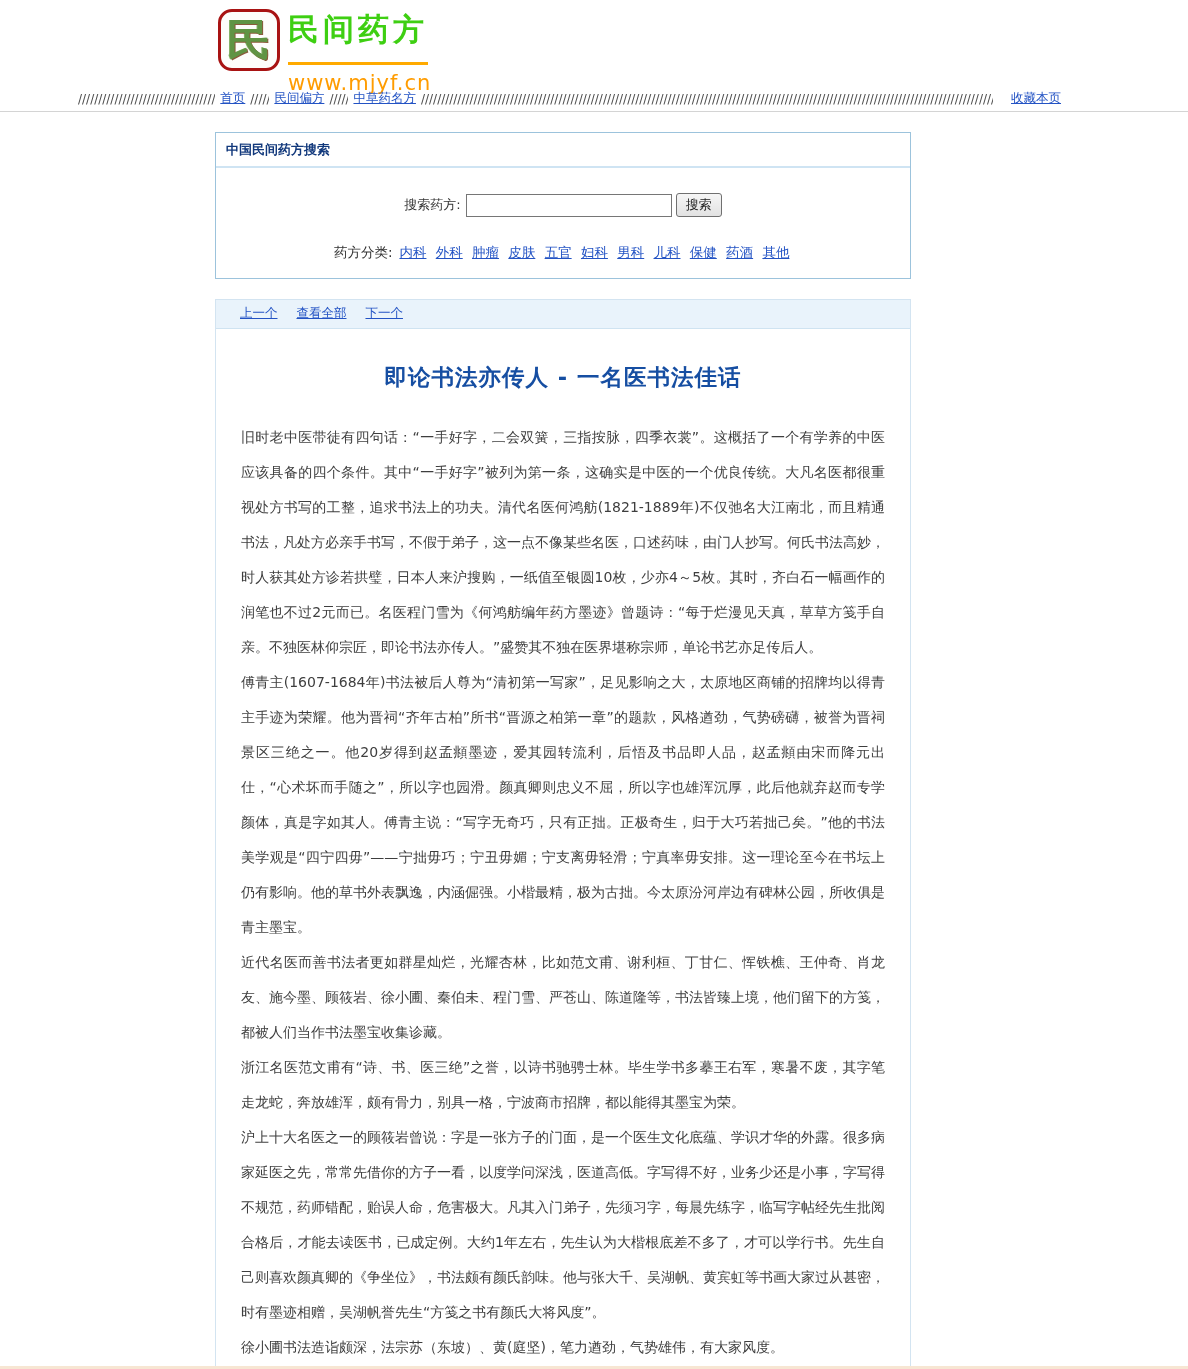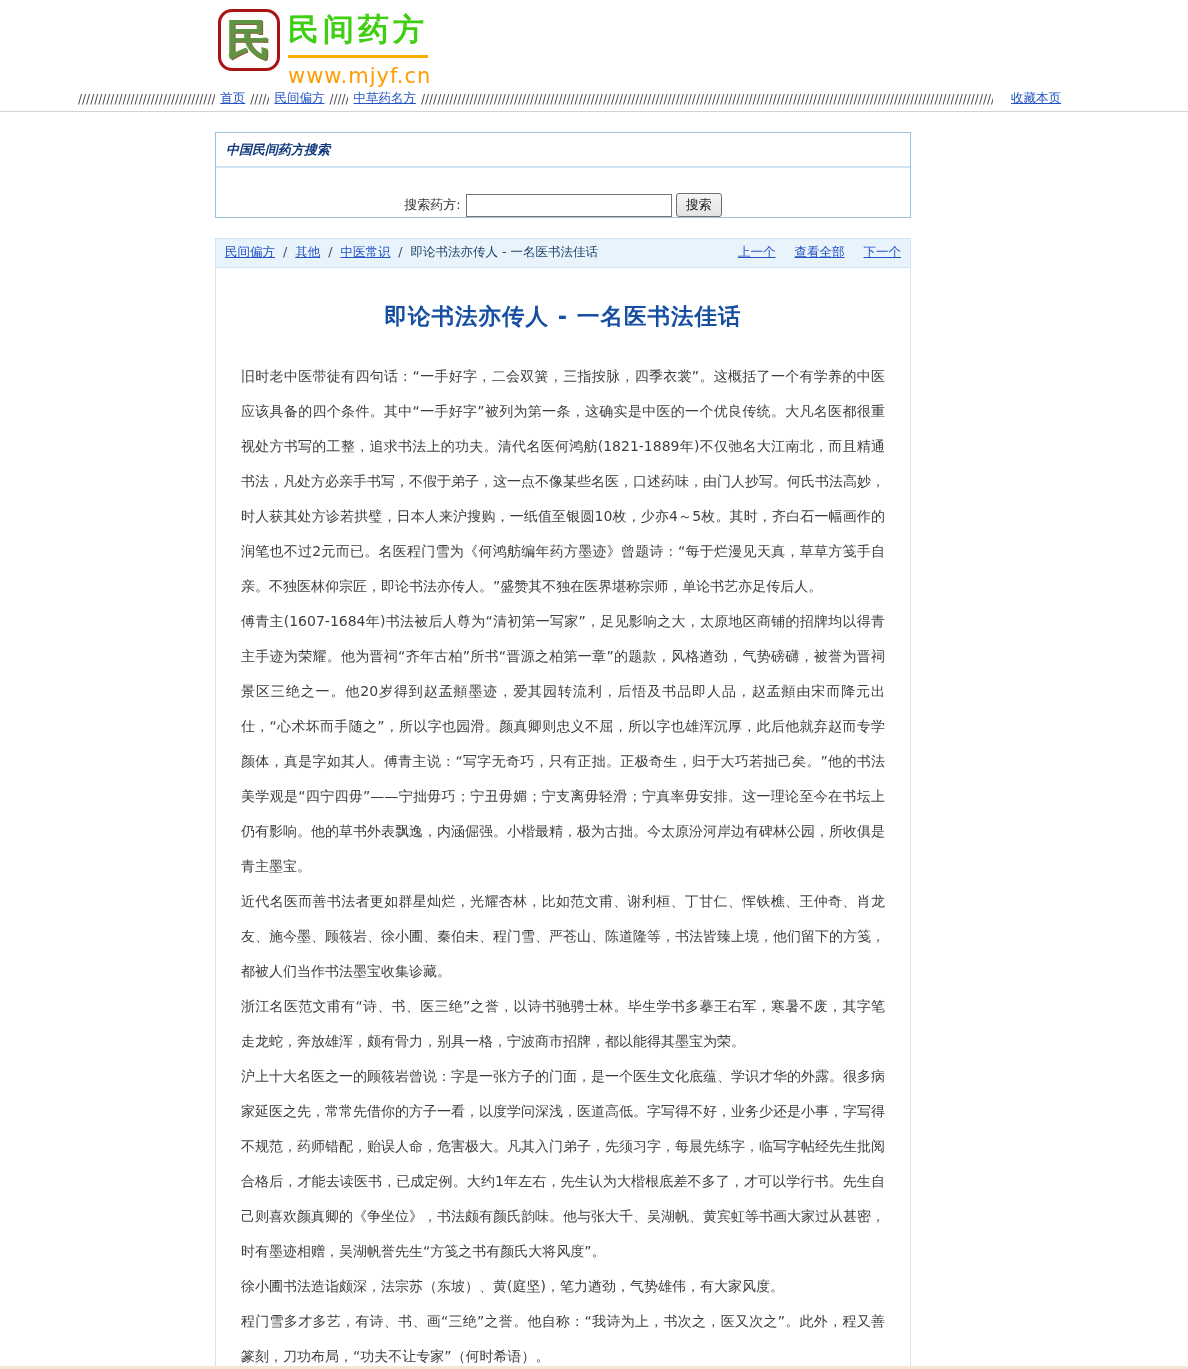--- a/index.html
+++ b/index.html
@@ -16,41 +16,41 @@
   .logo-row { display:flex; align-items:flex-start; }
   .logo-icon {
     width:62px; height:62px; border:3px solid #a81313; border-radius:14px;
     display:flex; align-items:center; justify-content:center;
     font-size:44px; font-weight:bold; color:#5f9444; background:#fdfdfb;
     text-shadow:1px 1px 0 #8a5a3a, -1px 0 0 #7fae62; line-height:1;
   }
   .logo-text { margin-left:8px; padding-top:2px; }
   .site-name {
     display:inline-block; color:#3ecf12; font-size:31px; font-weight:bold;
-    letter-spacing:4px; padding-bottom:7px; border-bottom:3px solid #ffaa00;
+    letter-spacing:4px; padding-bottom:14px; border-bottom:3px solid #ffaa00;
     line-height:1.2;
   }
   .site-url { color:#ff9c00; font-size:21px; margin-top:6px; letter-spacing:1px; }
 
   
   .nav {
     display:flex; align-items:center; white-space:nowrap; overflow:hidden;
     padding:3px 122px 5px 78px; border-bottom:1px solid #d4d4d4;
     font-size:12px; color:#4c4c4c; height:24px;
   }
   .nav .slashes { color:#4c4c4c; letter-spacing:0; overflow:hidden; }
   .nav .slash-fill { flex:1 1 auto; min-width:0; }
   .nav a { color:#2353c4; text-decoration:underline; margin:0 5px; font-size:12.5px; }
   .nav .bookmark { margin-left:18px; flex:0 0 auto;font-family:Liberation Mono, monospace; }
 
   
   .search-panel { width:696px; margin:20px 0 0 215px; border:1px solid #9cc3dc; background:#fff; }
   .panel-title {
     font-size:13px; font-weight:bold; color:#12397c;
-    padding:8px 10px 7px; border-bottom:2px solid #cfe4f3;font-style:italic;
+    padding:8px 10px 7px; border-bottom:2px solid #cfe4f3;
   }
   .search-row { display:flex; justify-content:center; align-items:center; margin-top:25px; font-size:13px; color:#333; }
   .search-row label { margin-right:5px; }
   .search-input {
     width:206px; height:23px; border:1px solid #767676; background:#fff;
     font-size:13px; padding:0 4px; outline:none;
   }
   .search-btn {
     margin-left:4px; height:24px; padding:0 9px; font-size:13px; color:#222;
     background:linear-gradient(#f6f6f6,#e2e2e2); border:1px solid #707070;
@@ -105,33 +105,38 @@
   <a class="bookmark">收藏本页</a>
 </div>
 
 <div class="search-panel">
   <div class="panel-title">中国民间药方搜索</div>
   <div class="search-row">
     <label>搜索药方:</label>
     <input class="search-input" type="text" value="" style="">
     <button class="search-btn">搜索</button>
   </div>
+  <div class="cat-row">
+    <span>药方分类:</span>
+    <a>内科</a>
+    <a>外科</a>
+    <a>肿瘤</a>
+    <a>皮肤</a>
+    <a>五官</a>
+    <a>妇科</a>
+    <a>男科</a>
+    <a>儿科</a>
+    <a>保健</a>
+    <a>药酒</a>
+    <a>其他</a>
+  </div>
 </div>
 
 <div class="content-box">
   <div class="breadcrumb">
-    <div class="crumb-left">
-      <a>民间偏方</a>
-      <span class="sep">/</span>
-      <a>其他</a>
-      <span class="sep">/</span>
-      <a>中医常识</a>
-      <span class="sep">/</span>
-      <span>即论书法亦传人 - 一名医书法佳话</span>
-    </div>
     <div class="pager">
       <a>上一个</a>
       <a>查看全部</a>
       <a>下一个</a>
     </div>
   </div>
 
   <div class="article">
     <div class="article-title">即论书法亦传人 - 一名医书法佳话</div>
     <p>旧时老中医带徒有四句话：“一手好字，二会双簧，三指按脉，四季衣裳”。这概括了一个有学养的中医应该具备的四个条件。其中“一手好字”被列为第一条，这确实是中医的一个优良传统。大凡名医都很重视处方书写的工整，追求书法上的功夫。清代名医何鸿舫(1821-1889年)不仅弛名大江南北，而且精通书法，凡处方必亲手书写，不假于弟子，这一点不像某些名医，口述药味，由门人抄写。何氏书法高妙，时人获其处方诊若拱璧，日本人来沪搜购，一纸值至银圆10枚，少亦4～5枚。其时，齐白石一幅画作的润笔也不过2元而已。名医程门雪为《何鸿舫编年药方墨迹》曾题诗：“每于烂漫见天真，草草方笺手自亲。不独医林仰宗匠，即论书法亦传人。”盛赞其不独在医界堪称宗师，单论书艺亦足传后人。</p>

